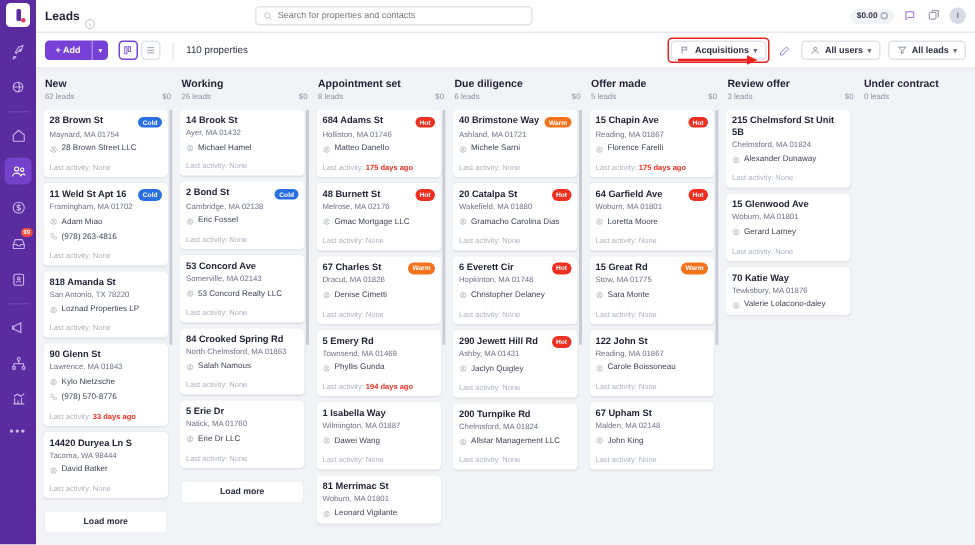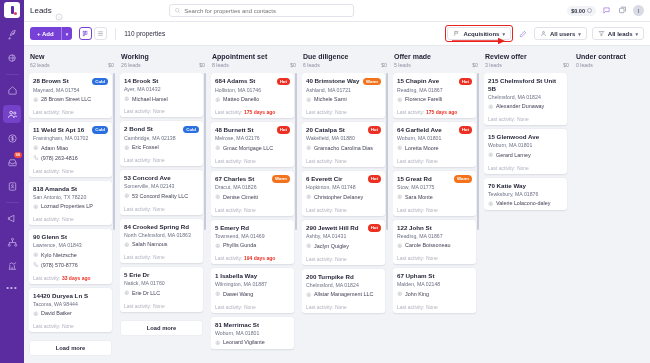--- a/index.html
+++ b/index.html
@@ -41,21 +41,21 @@
   }
   .nav-dots { color: #cbb4e9; font-size: 8px; letter-spacing: 1px; margin-top: 2px; }
 
   
   .main { flex: 1; display: flex; flex-direction: column; background: #f2f3f7; min-width: 0; }
 
   .topbar {
     height: 22px; background: #fff; display: flex; align-items: center;
     padding: 0 6px; border-bottom: 1px solid #e7e8ee; flex: 0 0 22px;
   }
-  .page-title { font-size: 8px; font-weight: normal; color: #1f2033; text-align: center; }
+  .page-title { font-size: 8px; font-weight: bold; color: #1f2033; text-align: center; }
   .info-icon { width: 8px; height: 8px; margin-left: 3px; color: #a9acbb; }
   .info-icon svg { width: 8px; height: 8px; stroke: #a9acbb; fill: none; stroke-width: 1.4; }
 
   .search-wrap {
     margin: 0 auto; width: 185px; height: 13px;
     border: 1px solid #e2e3ea; border-radius: 3px;
     display: flex; align-items: center; padding: 0 4px; background: #fff;
   }
   .search-wrap svg { width: 7px; height: 7px; stroke: #a9acbb; fill: none; stroke-width: 1.6; flex: 0 0 auto; }
   .search-input {

